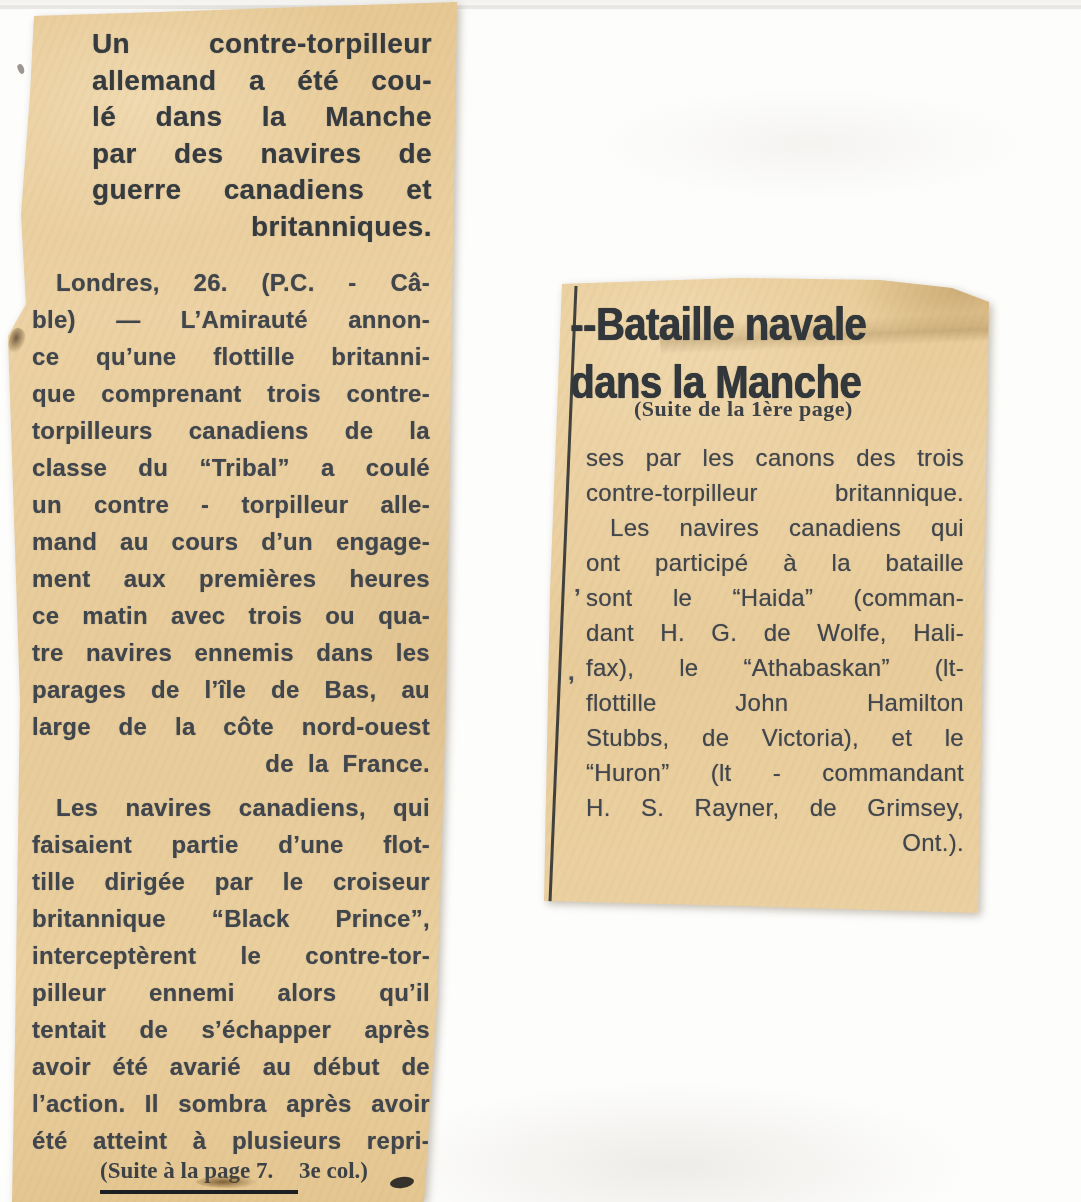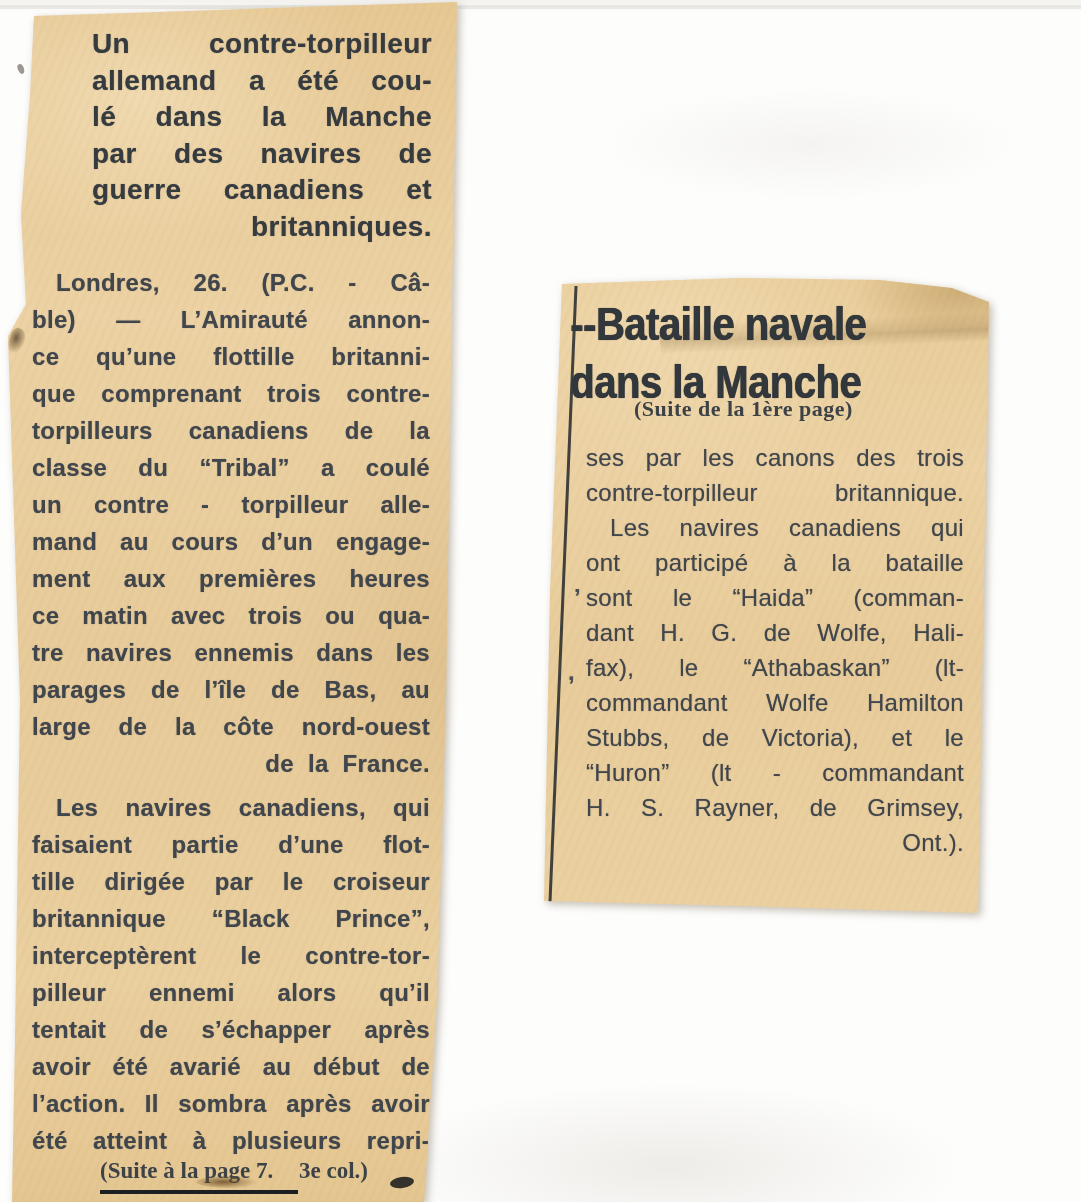--- a/index.html
+++ b/index.html
@@ -148,21 +148,21 @@
     <div class="sub-right">(Suite de la 1ère page)</div>
 
     <div class="body-right ink">
       <div class="jl">ses par les canons des trois</div>
       <div class="jl">contre-torpilleur britannique.</div>
       <div class="jl indent">Les navires canadiens qui</div>
       <div class="jl">ont participé à la bataille</div>
       <div class="jl">sont le “Haida” (comman-</div>
       <div class="jl">dant H. G. de Wolfe, Hali-</div>
       <div class="jl">fax), le “Athabaskan” (lt-</div>
-      <div class="jl">commandant Wolfe Hamilton</div>
+      <div class="jl">flottille John Hamilton</div>
       <div class="jl">Stubbs, de Victoria), et le</div>
       <div class="jl">“Huron” (lt - commandant</div>
       <div class="jl">H. S. Rayner, de Grimsey,</div>
       <div class="ll">Ont.).</div>
     </div>
 
     <div class="margin-mark-1 ink">’</div>
     <div class="margin-mark-2 ink">,</div>
   </div>
 </div>

